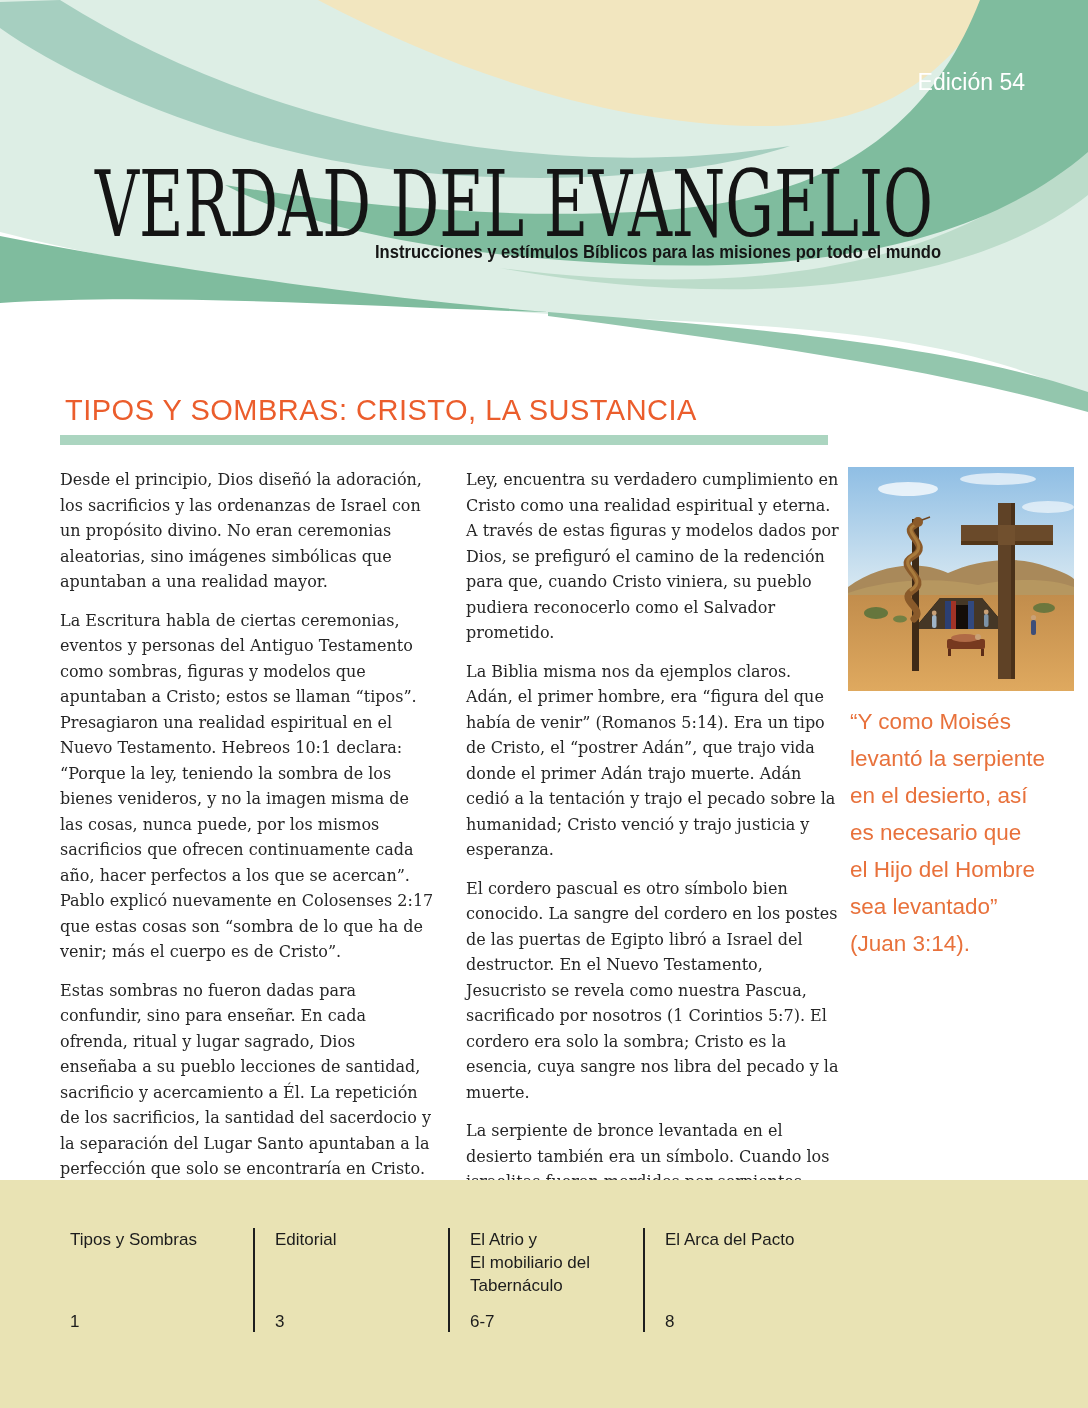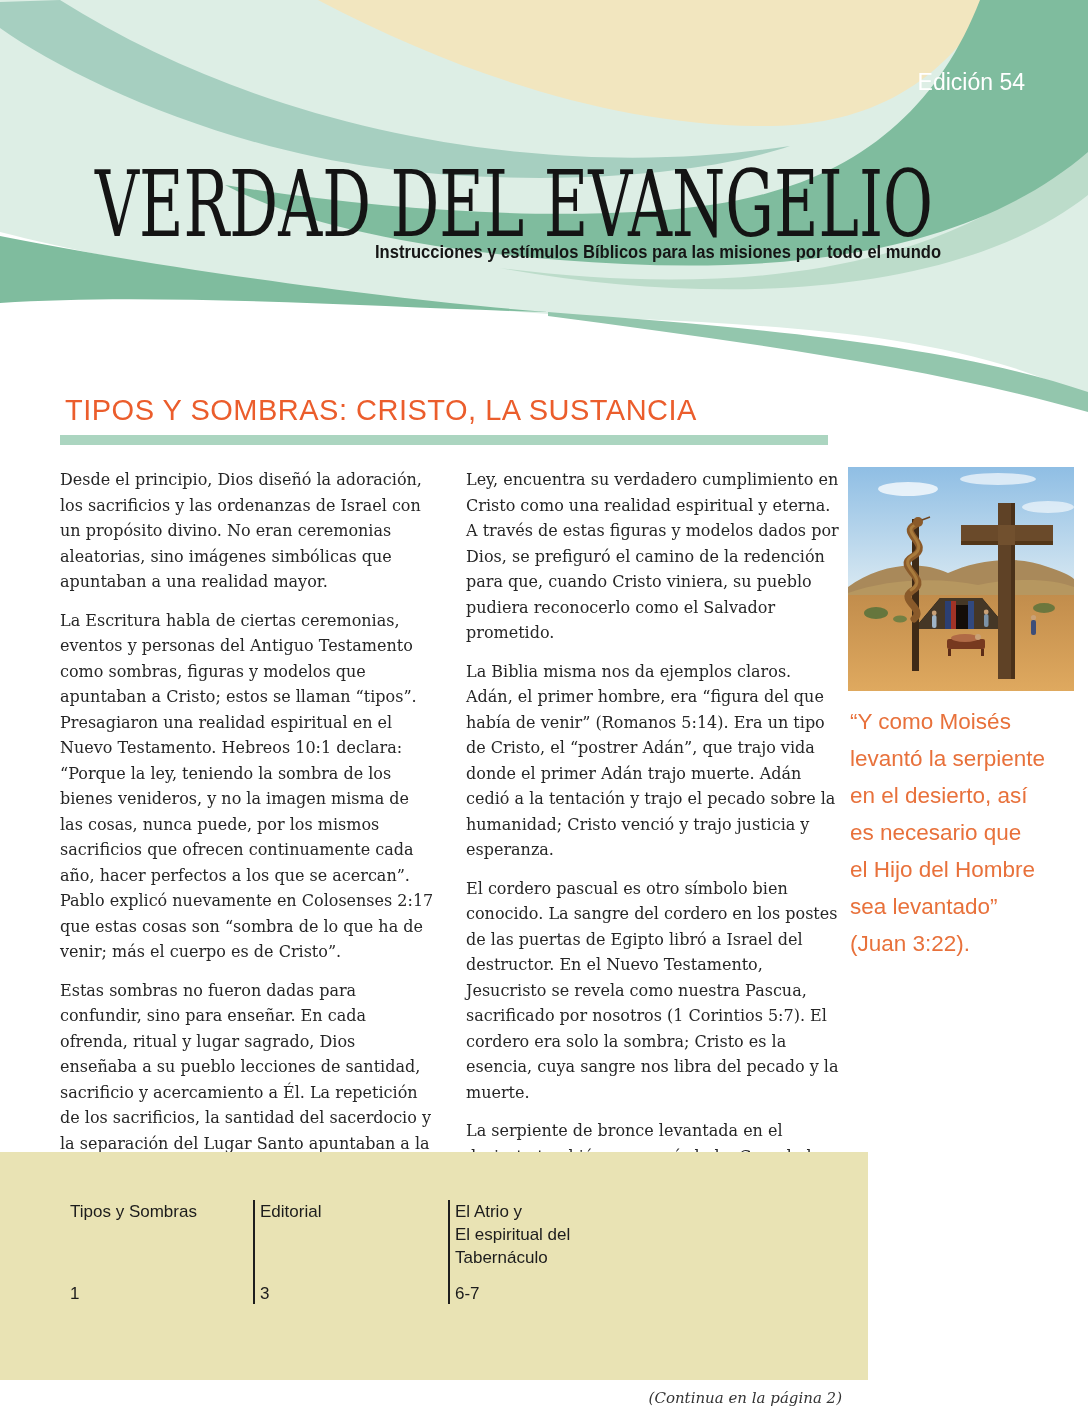--- a/index.html
+++ b/index.html
@@ -26,27 +26,27 @@
     text-align:right; font-style:italic; font-size:15px; color:#333;
     font-family:"DejaVu Serif","Liberation Serif",serif; margin-top:2px;
   }
   .sidebar { width:226px; }
   .photo-svg { display:block; width:226px; height:224px; }
   .pull-quote {
     margin-top:12px; color:#E8713B; font-size:22.5px; line-height:37px;
     white-space:pre-line; font-weight:400; padding-left:2px;
   }
   .footer {
-    position:absolute; left:0; top:1152px; width:868px; height:228px;
+    position:absolute; left:0; top:1180px; width:1088px; height:228px;
     background:#E9E3B4;
   }
   .toc { display:flex; padding:48px 0 0 60px; }
   .toc-cell {
     height:104px; display:flex; flex-direction:column;
-    justify-content:space-between; padding-left:5px;
+    justify-content:space-between; padding-left:20px;
   }
   .toc-cell.first { padding-left:10px; }
   .toc-cell.sep { border-left:2.5px solid #1e1e1e; }
   .toc-label { font-size:17px; color:#1c1c1c; line-height:23px; white-space:pre-line; }
   .toc-page { font-size:17px; color:#1c1c1c; }
   .w1{width:193px}.w2{width:195px}.w3{width:200px}.w4{width:195px}.w5{width:200px}
 </style>
 </head>
 <body>
 
@@ -166,37 +166,41 @@
             <rect x="113" y="74" width="92" height="4" fill="#523618"></rect>
             <rect x="150" y="58" width="17" height="20" fill="#71502E"></rect>
           </g>
         </svg>
         <div class="pull-quote">“Y como Moisés
 levantó la serpiente
 en el desierto, así
 es necesario que
 el Hijo del Hombre
 sea levantado”
-(Juan 3:22).</div>
+(Juan 3:14).</div>
       </div>
     </div>
   </div>
 
   <div class="footer">
     <div class="toc">
       <div class="toc-cell first w1">
         <div class="toc-label">Tipos y Sombras</div>
         <div class="toc-page">1</div>
       </div>
       <div class="toc-cell sep w2">
         <div class="toc-label">Editorial</div>
         <div class="toc-page">3</div>
       </div>
       <div class="toc-cell sep w4">
         <div class="toc-label">El Atrio y
-El espiritual del
+El mobiliario del
 Tabernáculo</div>
         <div class="toc-page">6-7</div>
       </div>
+      <div class="toc-cell sep w5">
+        <div class="toc-label">El Arca del Pacto</div>
+        <div class="toc-page">8</div>
+      </div>
     </div>
   </div>
 
 </div>
 
 </body></html>

